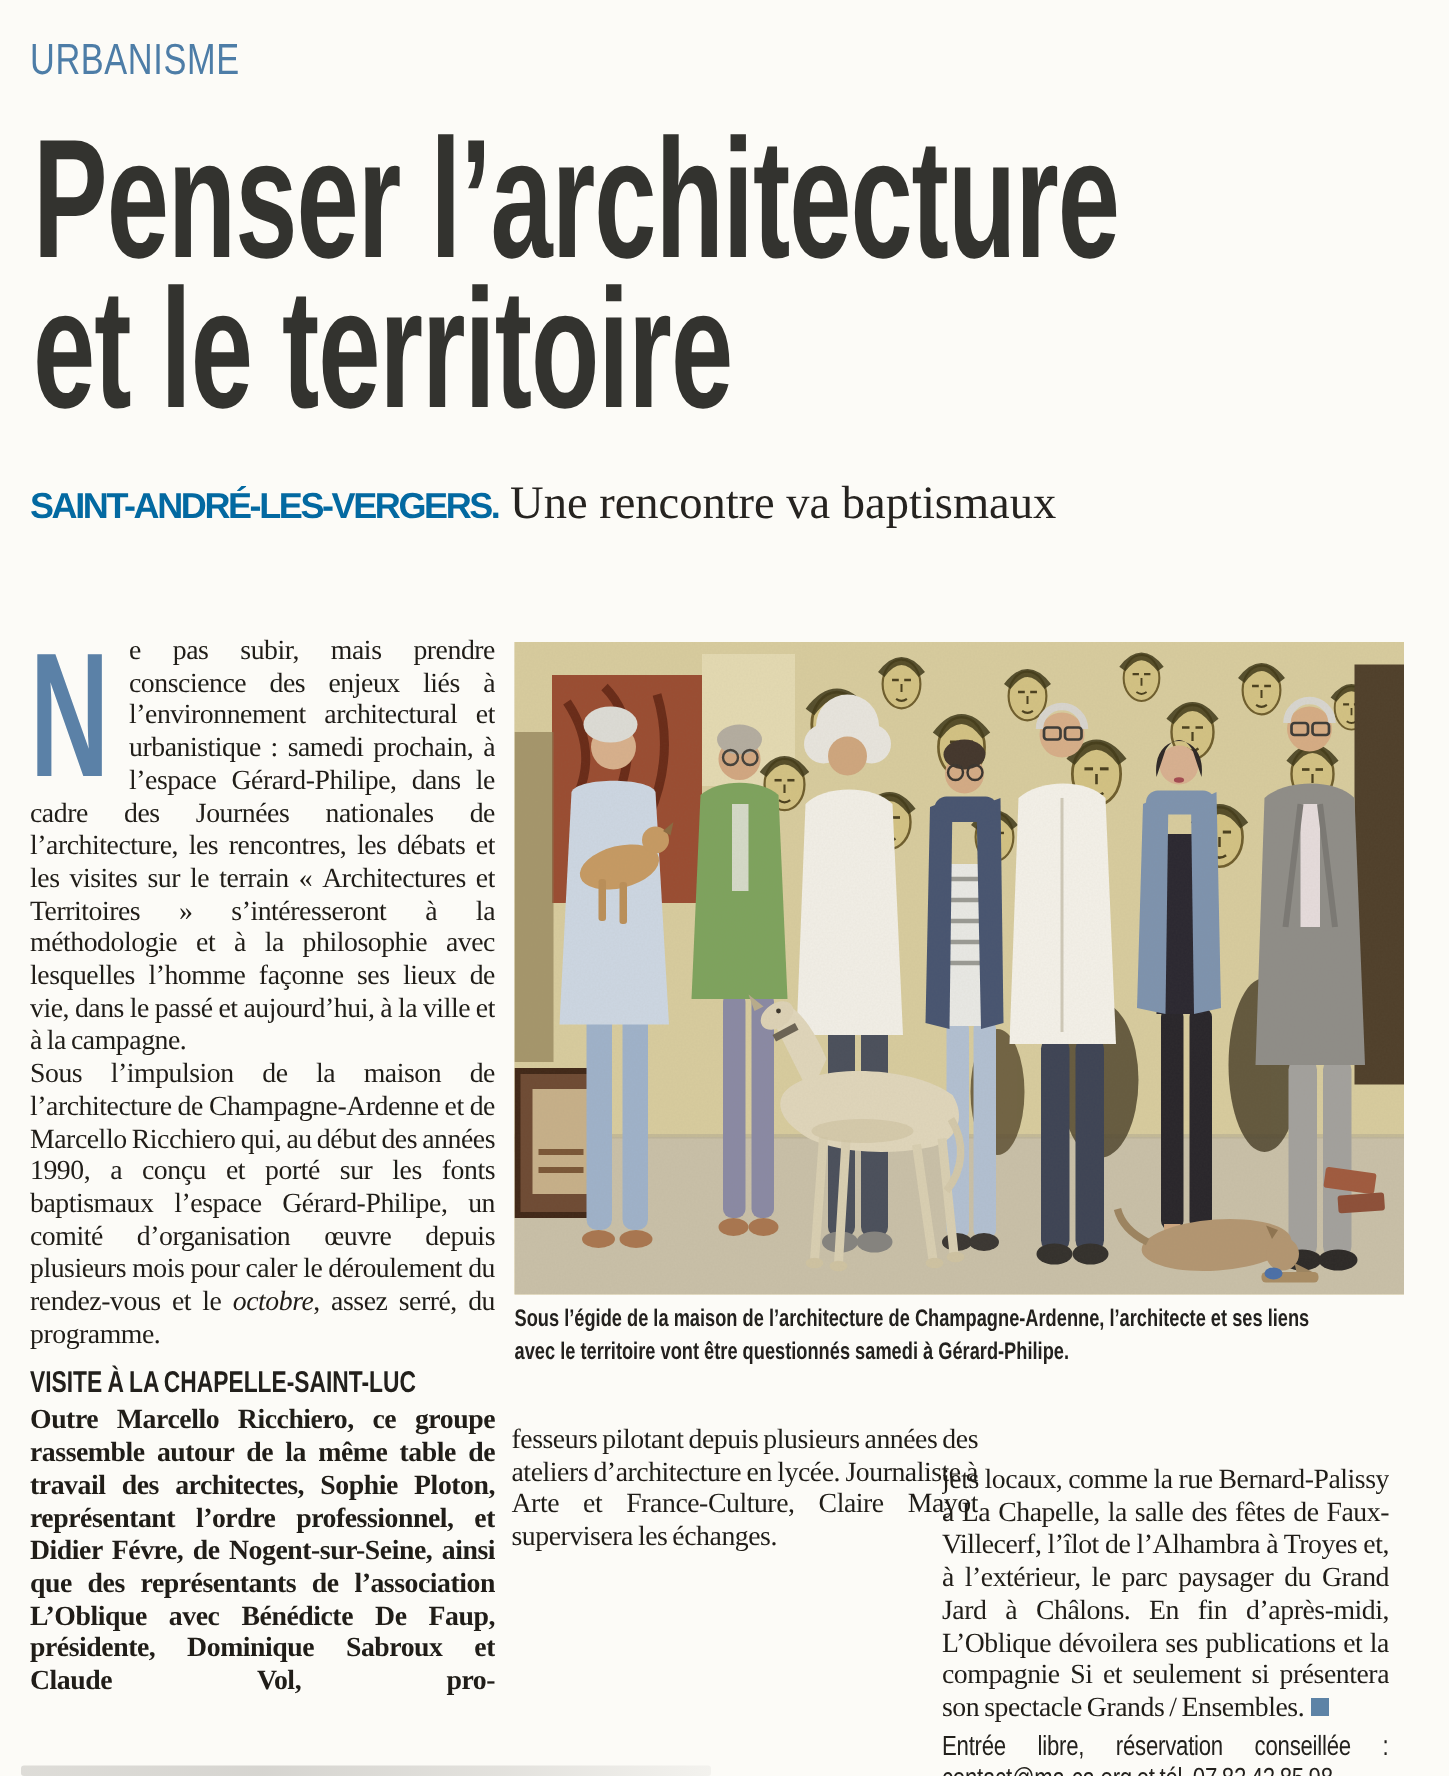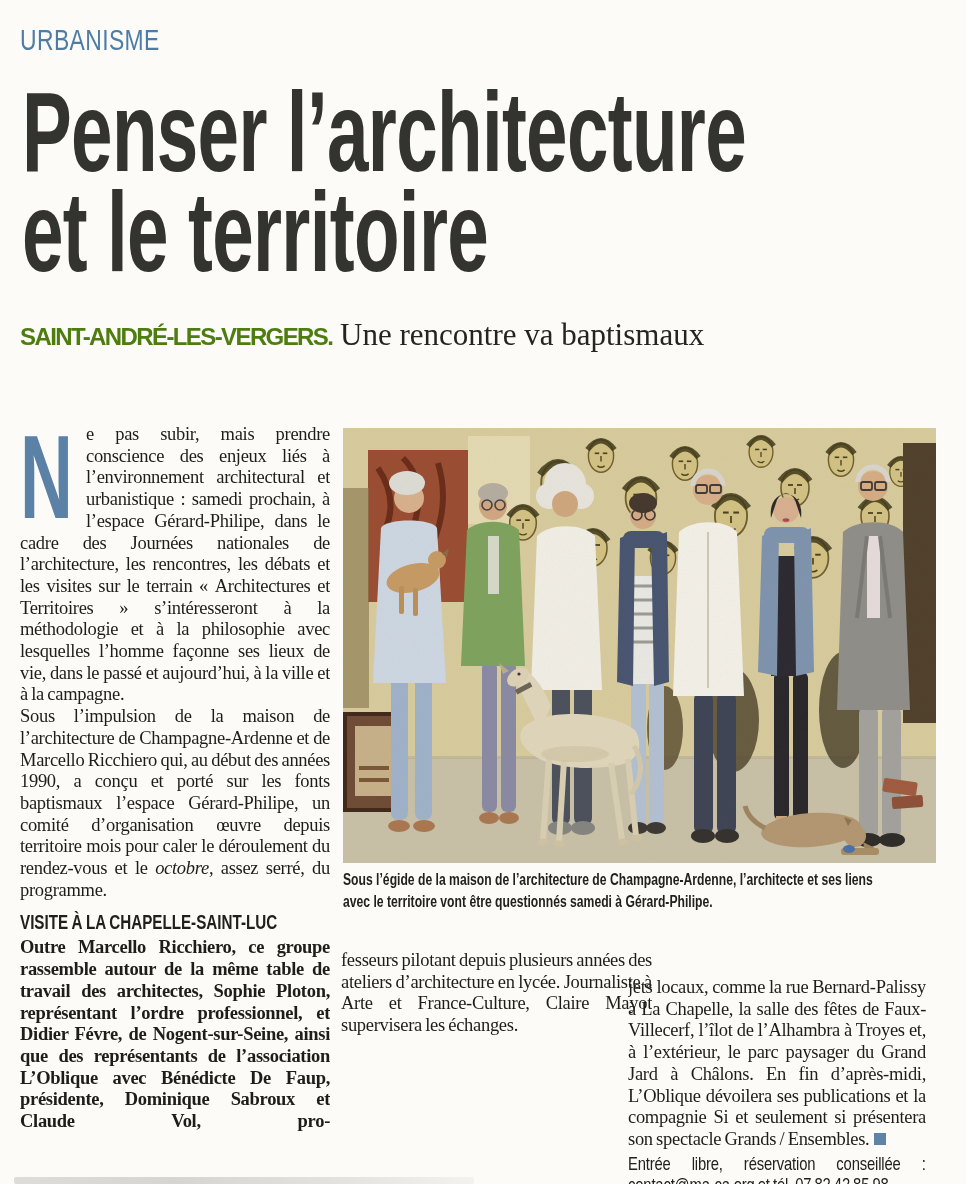--- a/index.html
+++ b/index.html
@@ -10,21 +10,21 @@
   
   .kicker{left:20px;top:24px;font:400 29px/32px "Liberation Sans", sans-serif;
           color:#4d7da7;letter-spacing:.5px;transform:scaleX(.79);transform-origin:0 0;white-space:nowrap;}
 
   
   .headline{left:22px;top:82px;font:700 113px/100px "Liberation Sans", sans-serif;
             color:#33332f;letter-spacing:-1px;transform:scaleX(.66);transform-origin:0 0;white-space:nowrap;}
 
   
   .standfirst{left:20px;top:314px;width:880px;font:400 31px/42px "Liberation Serif", serif;color:#262320;}
-  .standfirst .loc{font:700 24px/42px "Liberation Sans", sans-serif;color:#4d7c0f;letter-spacing:-1.6px;text-align:right;}
+  .standfirst .loc{font:700 24px/42px "Liberation Sans", sans-serif;color:#0369a1;letter-spacing:-1.6px;text-align:right;}
 
   
   .col{font-size:18.5px;line-height:21.7px;text-align:justify;letter-spacing:-.3px;word-spacing:-1px;overflow:hidden;}
   .col p{margin:0;}
   .col p.cont{text-align-last:justify;font-weight:bold;}
   .col-left{left:20px;top:424px;width:310px;height:754px;}
   .col-mid{left:341px;top:934px;width:311px;height:250px;margin-top:16px;}
   .col-right{left:628px;top:934px;width:298px;height:250px;margin-top:43px;}
 
   .dc{float:left;width:56px;height:87px;margin:3px 10px 0 0;position:relative;}
@@ -66,21 +66,21 @@
   <span>Une rencontre va baptismaux</span><br>
 </div>
 
 <div class="abs col col-left">
   <p>
     <span class="dc">
         <span>N</span>
       </span><span>e pas subir, mais prendre conscience des enjeux liés à l’environnement architectural et urbanistique&nbsp;: samedi prochain, à l’espace Gérard-Philipe, dans le cadre des Journées nationales de l’architecture, les rencontres, les débats et les visites sur le terrain «&nbsp;Architectures et Territoires&nbsp;» s’intéresseront à la méthodologie et à la philosophie avec lesquelles l’homme façonne ses lieux de vie, dans le passé et aujourd’hui, à la ville et à la campagne.</span>
   </p>
   <p>
-    <span>Sous l’impulsion de la maison de l’architecture de Champagne-Ardenne et de Marcello Ricchiero qui, au début des années 1990, a conçu et porté sur les fonts baptismaux l’espace Gérard-Philipe, un comité d’organisation œuvre depuis territoire mois pour caler le déroulement du rendez-vous et le </span><i>octobre</i><span>, assez serré, du programme.</span>
+    <span>Sous l’impulsion de la maison de l’architecture de Champagne-Ardenne et de Marcello Ricchiero qui, au début des années 1990, a conçu et porté sur les fonts baptismaux l’espace Gérard-Philipe, un comité d’organisation œuvre depuis plusieurs mois pour caler le déroulement du rendez-vous et le </span><i>octobre</i><span>, assez serré, du programme.</span>
   </p>
   <div class="subhead">VISITE À LA CHAPELLE-SAINT-LUC</div>
   <p class="cont">Outre Marcello Ricchiero, ce groupe rassemble autour de la même table de travail des architectes, Sophie Ploton, représentant l’ordre professionnel, et Didier Févre, de Nogent-sur-Seine, ainsi que des représentants de l’association L’Oblique avec Bénédicte De Faup, présidente, Dominique Sabroux et Claude Vol, pro-</p>
 </div>
 
 <div class="abs col col-mid">
   <p>fesseurs pilotant depuis plusieurs années des ateliers d’architecture en lycée. Journaliste à Arte et France-Culture, Claire Mayot supervisera les échanges.</p>
 </div>
 
 <div class="abs col col-right">

